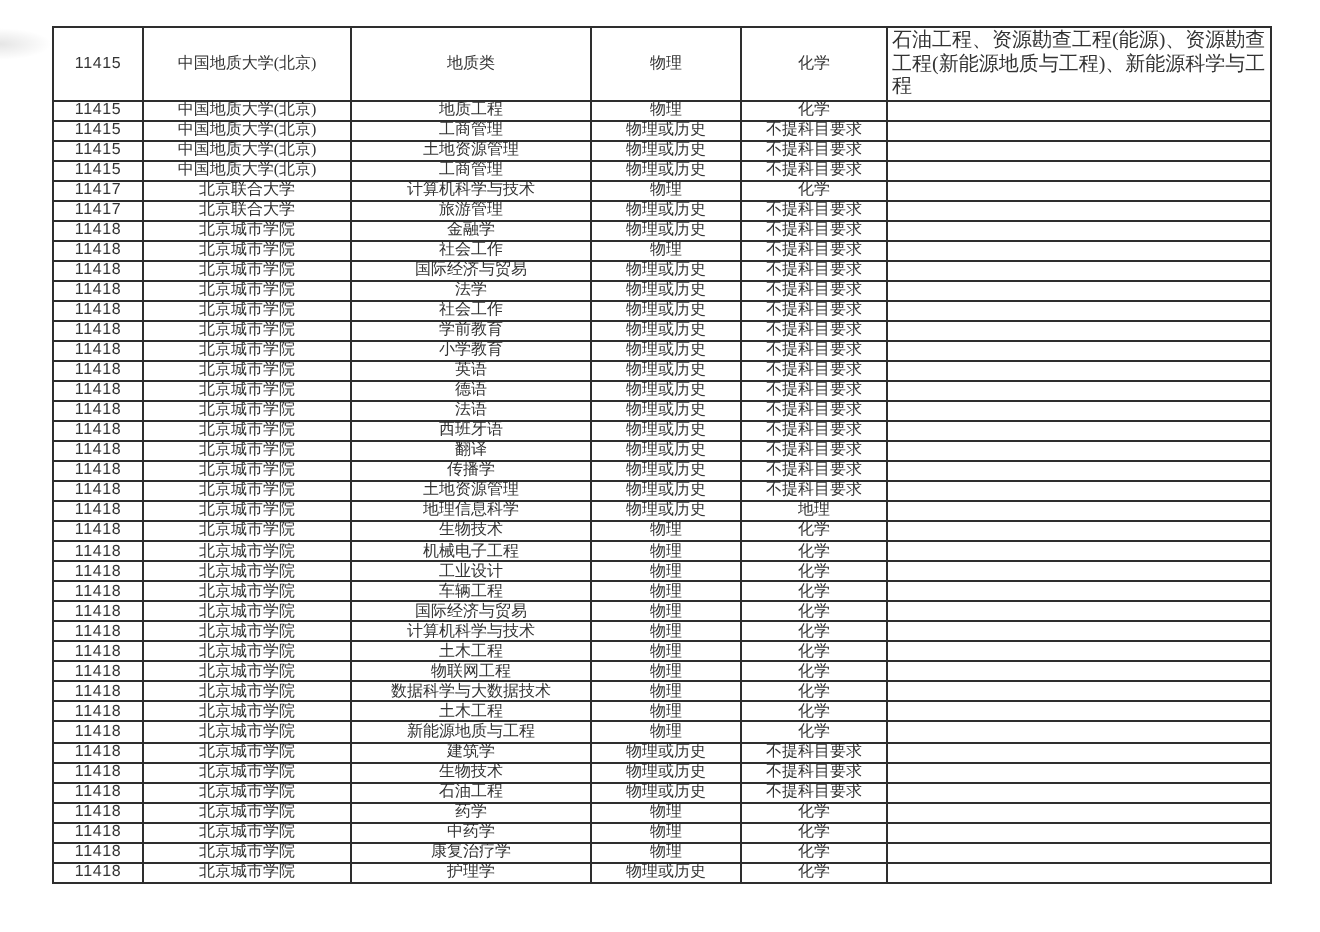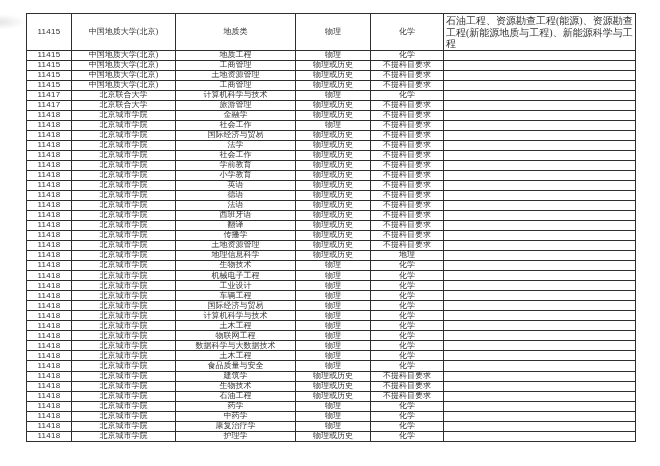--- a/index.html
+++ b/index.html
@@ -326,21 +326,21 @@
           <td class="col-code">11418</td>
           <td class="col-university">北京城市学院</td>
           <td class="col-major">土木工程</td>
           <td class="col-subject1">物理</td>
           <td class="col-subject2">化学</td>
           <td class="col-notes"></td>
         </tr>
         <tr>
           <td class="col-code">11418</td>
           <td class="col-university">北京城市学院</td>
-          <td class="col-major">食品质量与安全</td>
+          <td class="col-major">新能源地质与工程</td>
           <td class="col-subject1">物理</td>
           <td class="col-subject2">化学</td>
           <td class="col-notes"></td>
         </tr>
         <tr>
           <td class="col-code">11418</td>
           <td class="col-university">北京城市学院</td>
           <td class="col-major">建筑学</td>
           <td class="col-subject1">物理或历史</td>
           <td class="col-subject2">不提科目要求</td>

